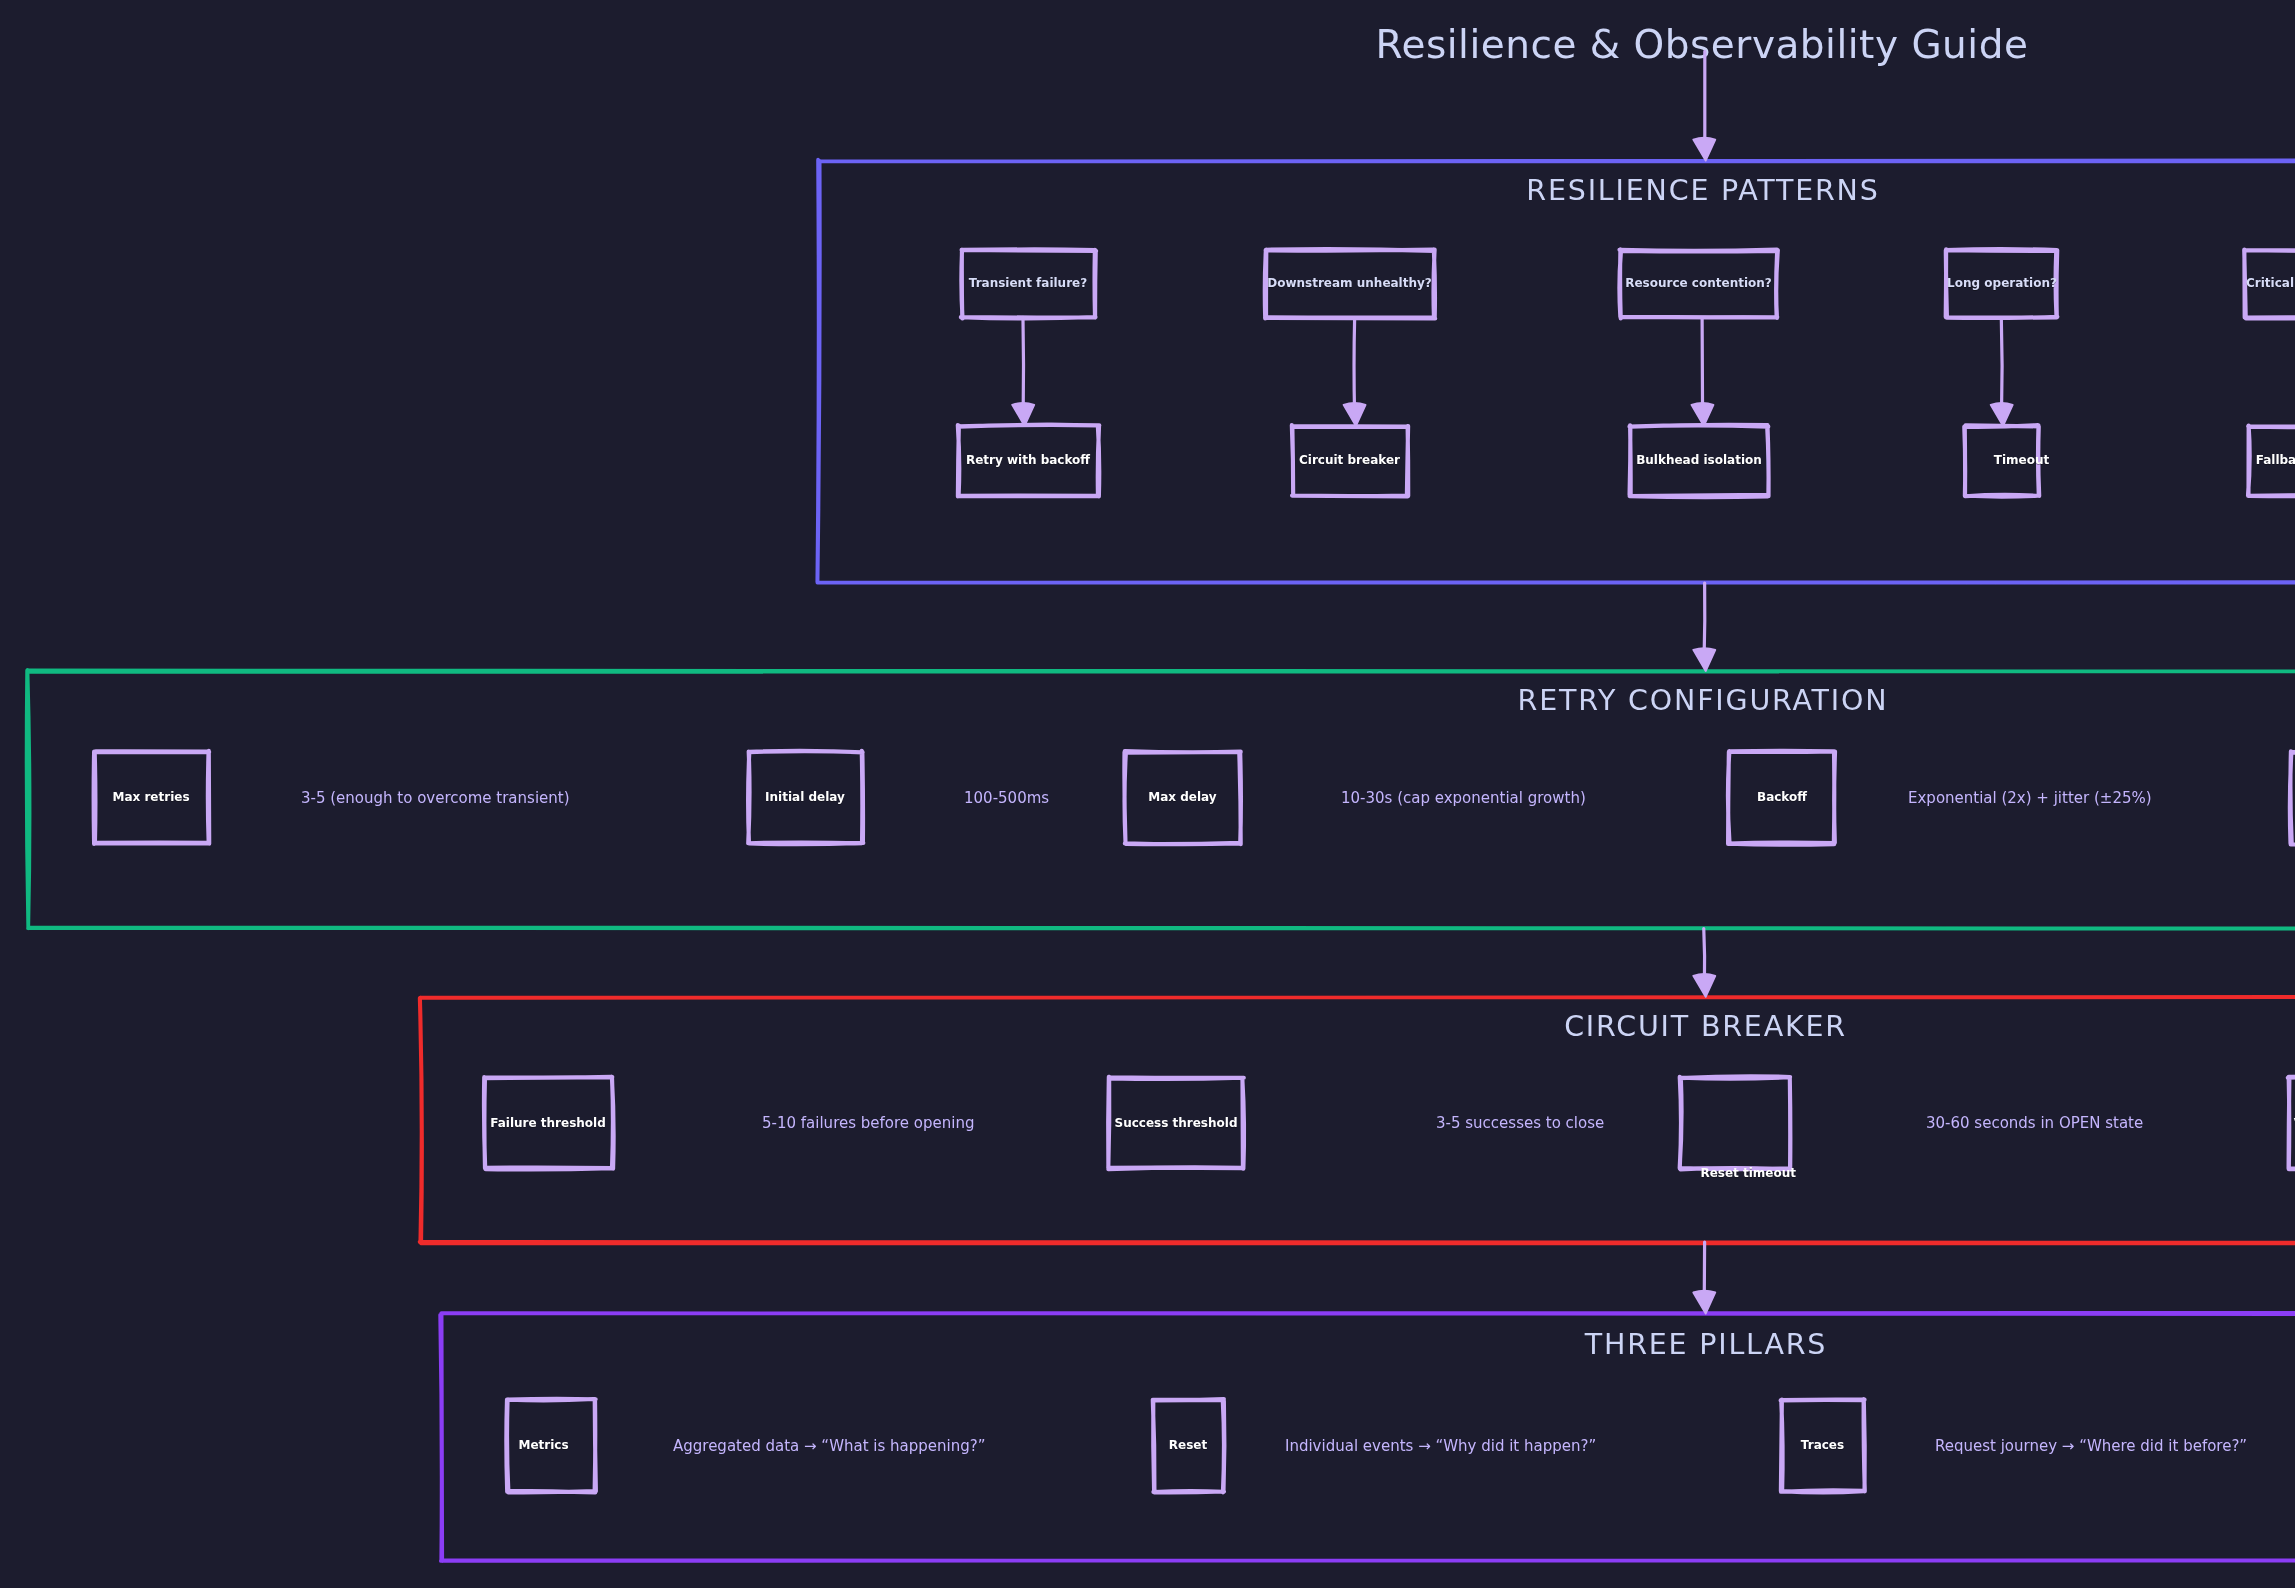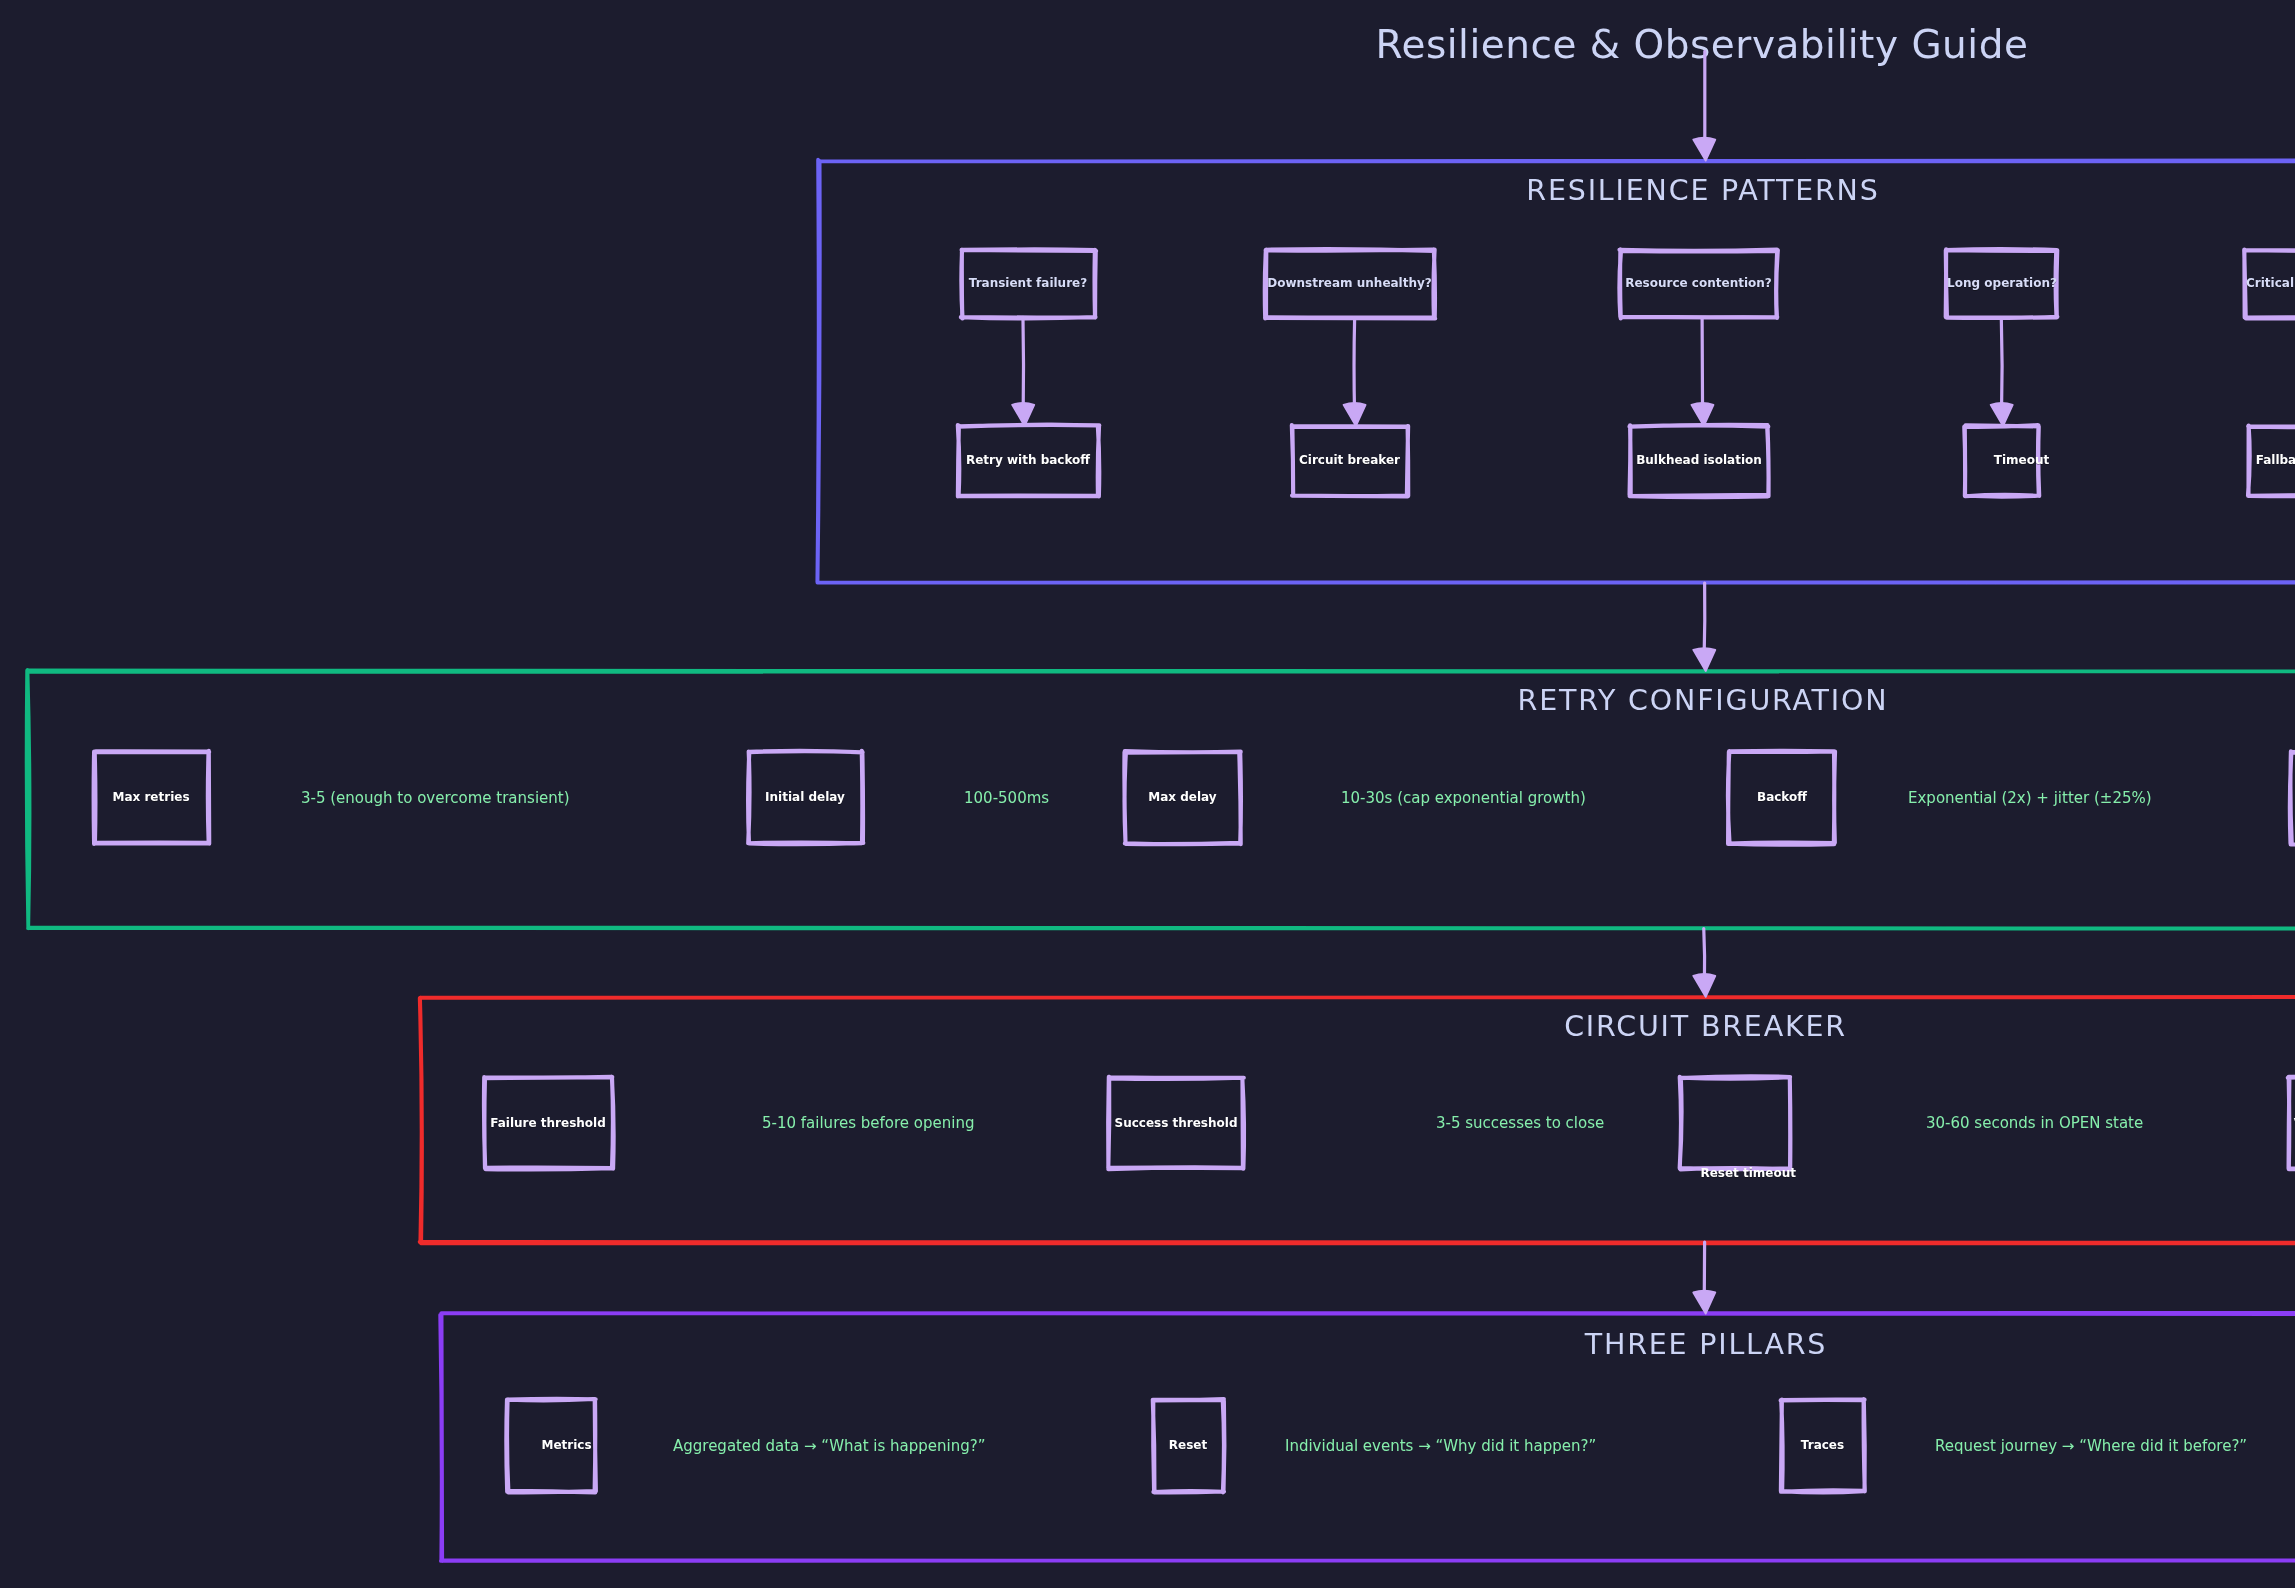--- a/index.html
+++ b/index.html
@@ -53,21 +53,21 @@
     z-index:4;
     padding:0 4.6px;
     box-sizing:border-box;
     text-shadow:0 0.5px 0.5px rgba(0,0,0,.35);
   }
   .node.plain{ color:#d7dcf7; font-weight:700; }
 
   
   .desc{
     position:absolute;
-    color:#86efac;
+    color:#c4b5fd;
     font-size:15px;
     white-space:nowrap;
     z-index:4;
     transform:translateY(-50%);
   }
 
   
   svg.arrows{position:absolute;left:0;top:0;width:3404px;height:1588px;overflow:visible;z-index:2;pointer-events:none;}
 </style>
 </head>
@@ -258,21 +258,21 @@
           <path d="M1104.9929092414643,3050.638844300359 Q1199.4639015213884,3052.2508583097956 1296.0770156872818,3049.843946839051 M1296.2192521108404,3050.7621212016616 Q1295.8017311118551,3147.8555336007175 1293.5573619843262,3249.8065762526385 M1295.6235741625649,3250.035959244536 Q1199.2973232284642,3246.60847282438 1104.3037555698788,3249.0505863192725 M1104.5677750592902,3250.8573726665495 Q1103.92886090415,3146.709140777918 1103.9210216524643,3050.2017300614166 " fill="url(#hnd3)" stroke="none"></path>
           <path d="M1106.185410024219,3049.6645493515134 Q1196.318576336521,3053.369653526866 1293.5948376658348,3048.243334412688 M1294.384582877804,3048.9110727314423 Q1294.7734981797512,3145.8823424581824 1296.9822436589666,3248.9278020863085 M1295.9638314260933,3248.781036854154 Q1200.2687528753972,3252.4311745201385 1106.0644365563357,3251.677110673709 M1103.6343594196412,3250.0575226554915 Q1100.2524614335282,3145.5432560669924 1103.2104830742862,3049.1812034850855 M1104.347674132021,3049.2848088747287 Q1196.579391957065,3046.6398647435194 1296.5140388028296,3048.638284683525 M1295.1051268587378,3048.194446086974 Q1296.4790204197536,3147.5351512443904 1294.2066093688861,3248.7056856158683 M1295.614265919949,3251.8043732660844 Q1202.3128154907902,3249.2012846489442 1105.8395504964699,3248.342813968818 M1106.2151632323933,3248.45720958731 Q1101.5339294083108,3151.0367113379934 1104.521903157943,3051.4215855614384 " fill="none" stroke="#c9a8f5" stroke-width="9" stroke-linecap="round" stroke-linejoin="round"></path>
           <path d="M2513.317885304856,3048.7707565309342 Q2590.721615794451,3046.755288124436 2664.678886510003,3049.4419582371797 M2663.7268932348707,3048.885482406842 Q2665.1138410592052,3152.7119436295293 2664.080296040364,3249.791104889564 M2664.827515412507,3249.926932526346 Q2590.7821826966397,3250.6319828055016 2512.1243354805392,3251.3834449781957 M2510.824235916335,3249.334506702858 Q2508.3120441438223,3151.660318615688 2512.6785827647327,3049.10616455111 " fill="#10b981" stroke="none"></path>
           <path d="M2511.4954780583716,3049.8129859930896 Q2584.164261102753,3052.9639544221404 2665.2197883619087,3048.7909339906605 M2664.148437882284,3049.5373645787768 Q2665.7043631103375,3150.341908456917 2664.8186557781037,3250.702052689671 M2663.379770279387,3250.997908402699 Q2591.654618266809,3250.145916940712 2513.356995011753,3249.7388416296517 M2513.016693581369,3251.189839555132 Q2510.683510781584,3146.2209825516775 2512.3587406167567,3050.985362626326 " fill="url(#hnd3)" stroke="none"></path>
           <path d="M2512.9993672384876,3051.4835419671067 Q2588.8607590225806,3050.677648785374 2663.509563923585,3050.202402592731 M2665.2623486534053,3051.861406804929 Q2667.9358913940077,3151.3602411776596 2664.4019093524676,3250.321569920667 M2664.866791368866,3250.304683686376 Q2589.491996052904,3246.523500681633 2511.634372711943,3250.8009452832866 M2513.979923250144,3250.4190788280307 Q2514.696123126753,3148.8140010851503 2510.345630645913,3050.7264977706254 M2510.2012610436423,3049.7804943331425 Q2587.85653281438,3051.0155761269925 2665.3441076294257,3048.273867607244 M2662.793097019565,3051.4463773981884 Q2667.9124277275578,3147.741147281016 2663.153388977588,3251.590515138391 M2665.560035707224,3249.8368835457773 Q2589.9310569795457,3252.330970767574 2513.110954286117,3251.629196168682 M2513.2019271865497,3250.0921173105444 Q2510.4286689774267,3149.887084963213 2511.439247132018,3050.7646789563655 " fill="none" stroke="#c9a8f5" stroke-width="9" stroke-linecap="round" stroke-linejoin="round"></path>
           <path d="M3880.191949463725,3050.1693847664487 Q3970.918807985689,3050.9079284690824 4059.1379577640155,3049.178039646511 M4060.485051823633,3050.922961808426 Q4062.848735335678,3146.371816635305 4059.254222488801,3250.974917985208 M4060.9293262493466,3249.23310279885 Q3970.9459581398155,3251.8765726116844 3878.754903030561,3250.5381596575203 M3880.336264038988,3249.5731109624603 Q3879.0473556532743,3148.7594680798984 3878.548800659249,3049.0708527568127 " fill="#f5a508" stroke="none"></path>
           <path d="M3878.9541851046283,3050.824358845886 Q3967.870776654161,3050.895414116278 4058.9400444033276,3051.371498967601 M4060.5893905649846,3050.5943710337365 Q4056.305657386922,3148.058400393491 4061.387242127856,3249.8601913458947 M4058.5751327515463,3248.7402695657406 Q3971.1541404748123,3248.1783103953017 3878.6295866013643,3249.335211849648 M3879.9256802566,3248.970015716818 Q3880.277037622536,3147.7093534477563 3881.105559636422,3051.258313371082 " fill="url(#hnd3)" stroke="none"></path>
           <path d="M3879.096270084892,3050.7520070088804 Q3967.8360712541435,3048.3963501469216 4061.2322144523414,3049.607052326951 M4059.111372471373,3048.462620258547 Q4058.692690135768,3152.9836285151464 4061.7144495266093,3249.4875087744963 M4058.849918365874,3249.311046720162 Q3967.409186364342,3254.8596718953268 3879.931886197036,3249.0416827206695 M3878.8585754636947,3248.728974581104 Q3880.441240074784,3146.433237791729 3881.09143102313,3049.3012704855305 M3878.2526521683917,3051.3726054445715 Q3969.956371786518,3048.763868810499 4059.7213768967063,3051.0214619650606 M4059.576548100252,3050.2937169085694 Q4062.6984179055776,3152.2300255332284 4061.1418747916546,3248.8576855663478 M4059.1736203288538,3248.128870010436 Q3968.6015763895593,3245.060133934049 3879.073221326374,3250.3614573489695 M3881.6010642068463,3248.6285700800963 Q3884.479240183476,3153.6113822500274 3879.6140152223475,3050.6930017483855 " fill="none" stroke="#c9a8f5" stroke-width="9" stroke-linecap="round" stroke-linejoin="round"></path>
         </svg>
         <div class="cluster-title" style="top: 1328px; left: 441px; width: 2530px;">THREE PILLARS</div>
-        <div class="node" style="left: 523px; top: 1400px; width: 87px; height: 92px;">Metrics</div>
+        <div class="node" style="left: 500px; top: 1400px; width: 87px; height: 92px;">Metrics</div>
         <div class="desc" style="left: 673px; top: 1446px;">Aggregated data → “What is happening?”</div>
         <div class="node" style="left: 1153px; top: 1400px; width: 70px; height: 92px;">Reset</div>
         <div class="desc" style="left: 1285px; top: 1446px;">Individual events → “Why did it happen?”</div>
         <div class="node" style="left: 1781px; top: 1400px; width: 83px; height: 92px;">Traces</div>
         <div class="desc" style="left: 1935px; top: 1446px;">Request journey → “Where did it before?”</div>
       </div>
     </div>
 
 </div>
 

